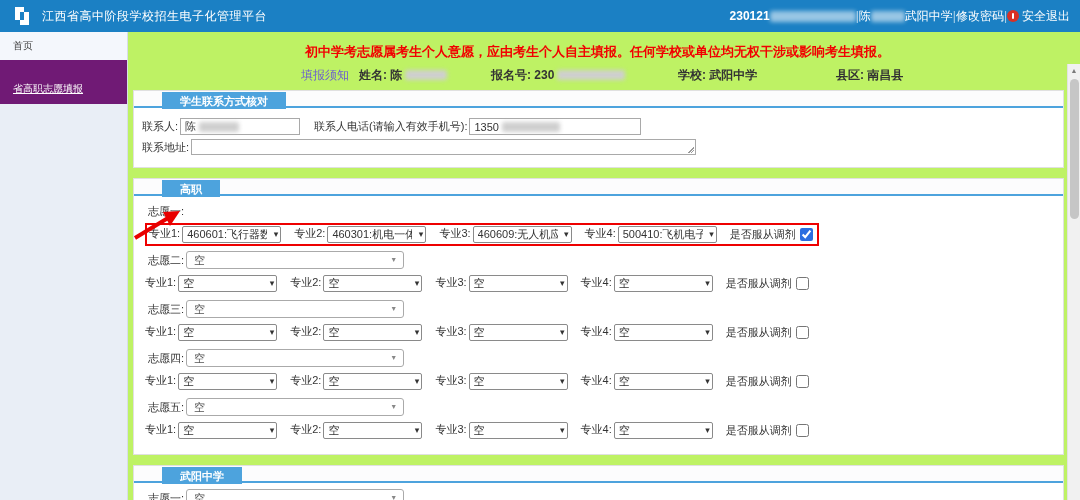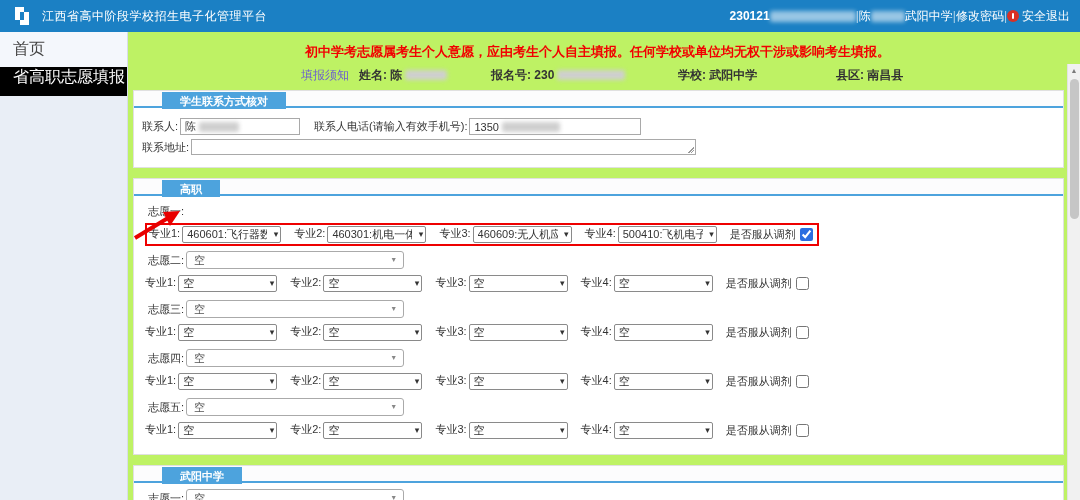--- a/index.html
+++ b/index.html
@@ -16,22 +16,22 @@
   .blur-w { display:inline-block; height:11px; background:rgba(255,255,255,.55);
     border-radius:2px; filter:blur(2px); vertical-align:middle; }
   .sep { color:rgba(255,255,255,.65); font-weight:normal; }
   .pw-icon { width:12px; height:12px; border-radius:50%; background:#d93025;
     display:inline-flex; align-items:center; justify-content:center; margin-right:3px; }
   .pw-icon::after { content:""; width:2px; height:6px; background:#fff; border-radius:1px; }
 
   
   .body-wrap { display:flex; height:468px; position:relative; }
   .sidebar { width:128px; flex:0 0 auto; background:#e9eef6; border-right:1px solid #d8dde8; }
-  .side-item { font-size:16px; color:#444; padding:7px 0 7px 13px; background:#f4f7fc; cursor:pointer; }
-  .side-item.active { background:#000000; color:#fff; padding-top:0; padding-bottom:8px; }
+  .side-item { font-size:10px; color:#444; padding:7px 0 7px 13px; background:#f4f7fc; cursor:pointer; }
+  .side-item.active { background:#701a75; color:#fff; padding-top:22px; padding-bottom:8px;text-decoration:underline; }
 
   .content { flex:1 1 auto; position:relative; background:#bef264; height:468px;
     overflow:hidden; padding:4px 16px 0 3px; }
 
   .warning { color:#f20000; font-weight:bold; font-size:13px; text-align:center;
     margin:7px 0 3px; }
 
   .info-row { display:flex; align-items:center; font-size:12px; color:#333;
     padding-left:170px; height:22px; margin-bottom:4px; }
   .info-row .link { color:#6c5ecf; margin-right:10px; cursor:pointer; }

